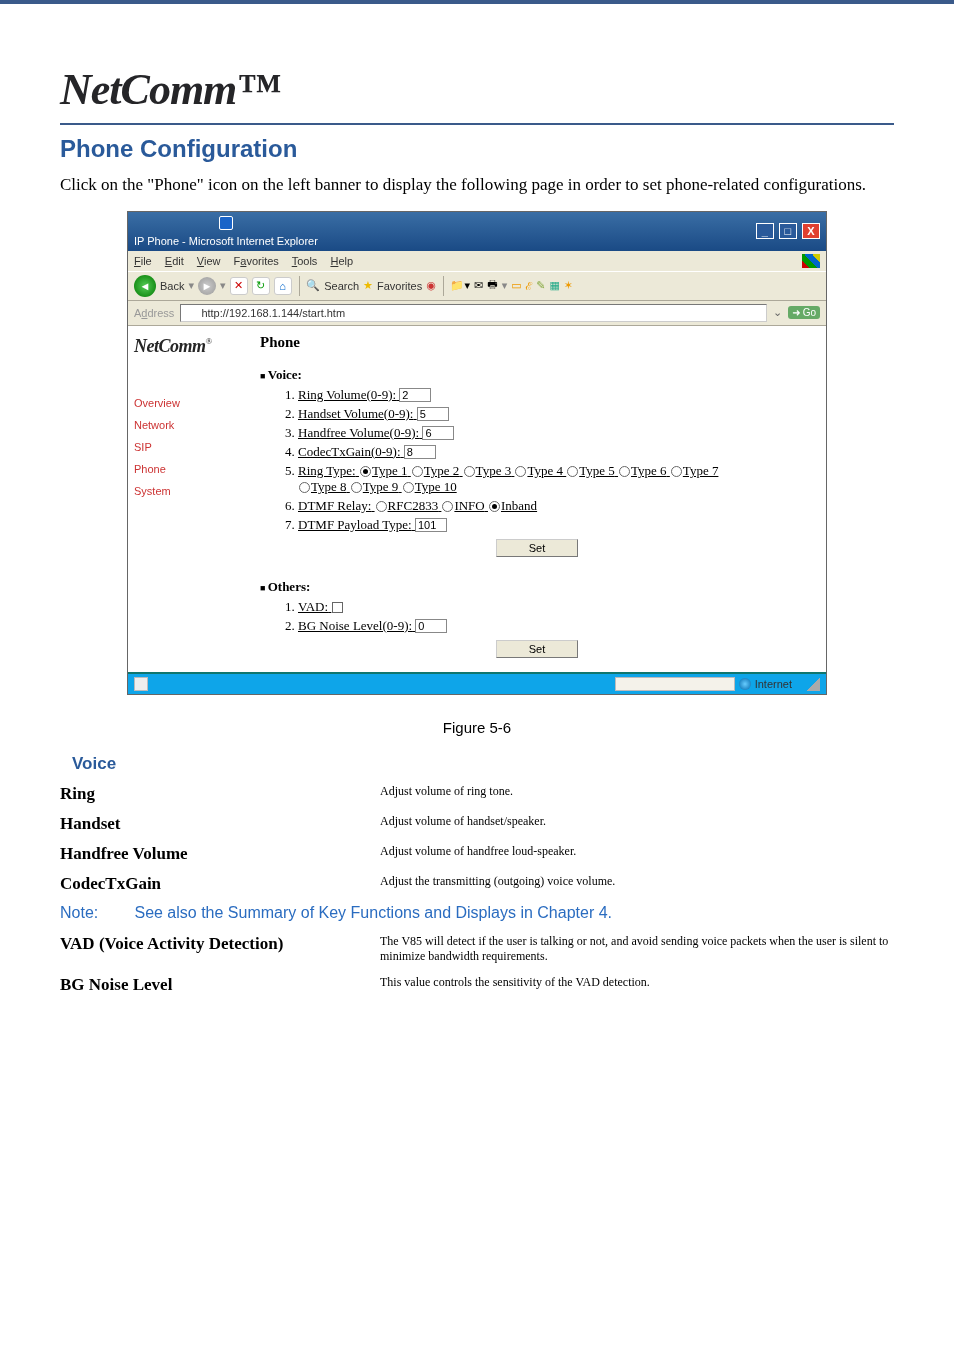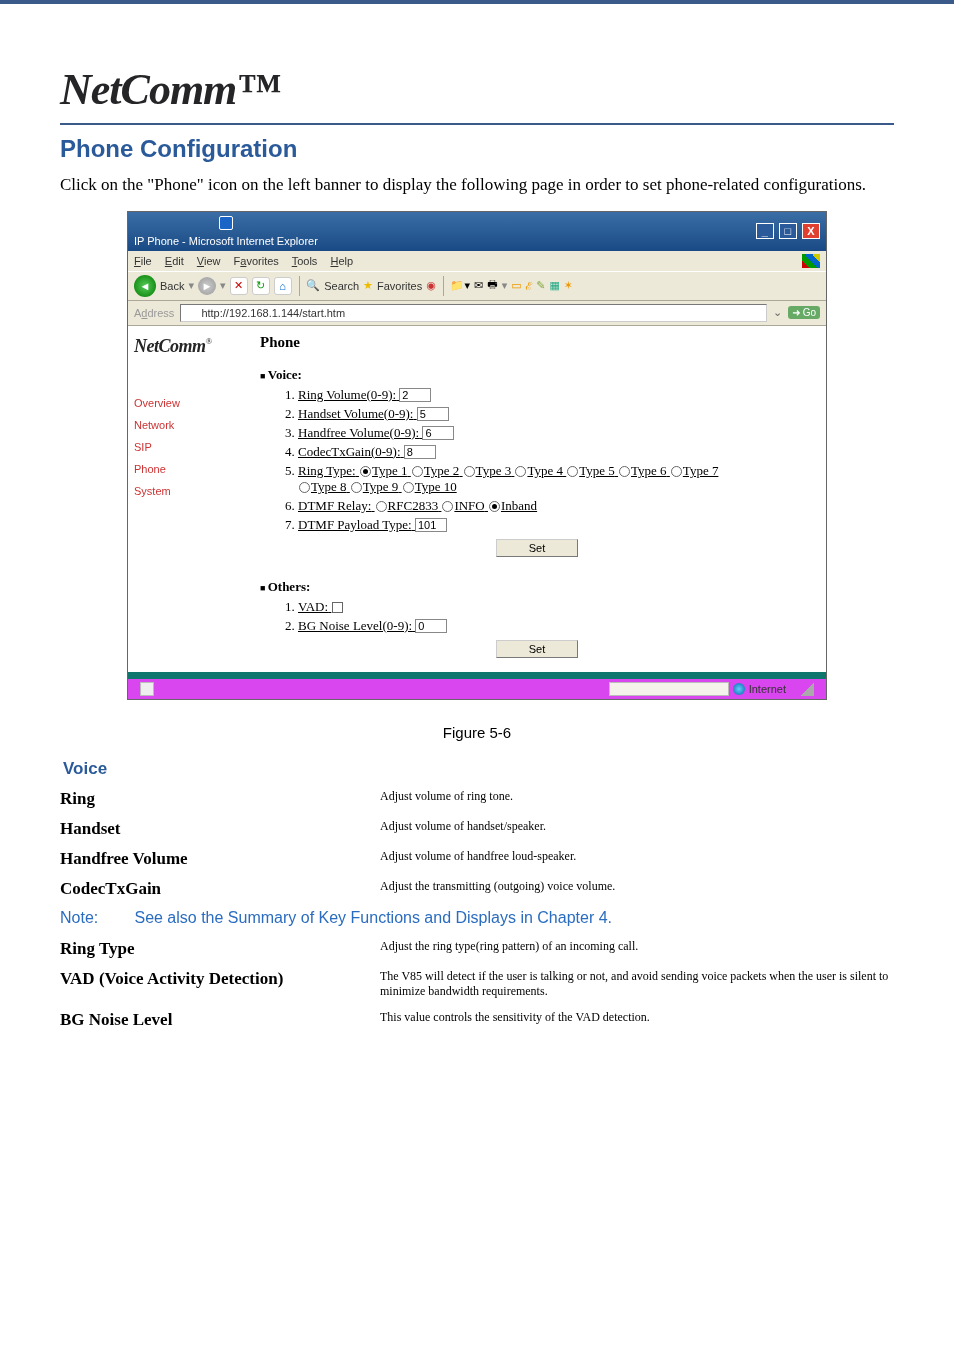--- a/index.html
+++ b/index.html
@@ -4,21 +4,21 @@
 <style>
   * { box-sizing: border-box; margin: 0; padding: 0; }
   body { font-family: Georgia, "Times New Roman", serif; background: #fff; width: 954px; margin: 0 auto; color: #000; }
   .page { padding: 60px 60px 30px 60px; border-top: 4px solid #3a5a8a; }
   .top-logo { margin-bottom: 8px; }
   .hr-line { border-top: 2px solid #3a5a8a; margin-bottom: 10px; }
   .h1 { color: #2a5a9a; font-family: Verdana, Arial, sans-serif; font-weight: bold; font-size: 24px; margin-bottom: 10px; }
   .intro { font-size: 17px; line-height: 1.4; margin-bottom: 14px; }
   .screenshot-wrap { text-align: center; margin-bottom: 6px; }
   .fig-caption { text-align: center; font-family: Arial, sans-serif; font-size: 15px; margin: 24px 0 18px; }
-  .h3 { color: #2a5a9a; font-family: Verdana, Arial, sans-serif; font-weight: bold; font-size: 17px; margin: 8px 3px 10px; }
+  .h3 { color: #2a5a9a; font-family: Verdana, Arial, sans-serif; font-weight: bold; font-size: 17px; margin: 8px 12px 10px; }
   .def-row { display: flex; margin-bottom: 10px; }
   .def-term { width: 320px; font-weight: bold; font-size: 17px; }
   .def-desc { flex: 1; font-size: 12px; line-height: 1.3; }
   .note-row { margin: 10px 0 12px; font-family: Arial, sans-serif; font-size: 16px; color: #2a6cc0; }
   .note-label { display: inline-block; width: 70px; }
   .footer { display: flex; justify-content: space-between; align-items: center; margin-top: 50px; font-family: "Segoe UI", Arial, sans-serif; font-size: 14px; color: #2a5a9a; }
   .footer .page-num { background: #d8e0ec; padding: 4px 10px; font-size: 13px; color: #3a5a8a; }
   .footer .right { text-align: right; }
 
   
@@ -53,21 +53,21 @@
   .ie-main .page-title { font-weight: bold; font-size: 15px; margin-bottom: 16px; }
   .ie-main .section-label { font-weight: bold; font-size: 13px; }
   .ie-main .bullet::before { content: "■ "; font-size: 9px; }
   .ie-main ol { margin: 4px 0 4px 38px; padding: 0; text-decoration: underline; }
   .ie-main ol li { margin: 3px 0; }
   .ie-main input[type=text] { width: 32px; font-size: 11px; border: 1px solid #888; padding: 0 2px; }
   .ie-main .setbtn { display: block; margin: 6px auto; padding: 2px 32px; font-size: 11px; background: #ece9d8; border: 1px outset #ccc; font-family: Tahoma, sans-serif; }
   .ie-main .radio, .ie-main .chk { width: 11px; height: 11px; border: 1px solid #666; display: inline-block; vertical-align: middle; margin: 0 1px; }
   .ie-main .radio { border-radius: 50%; position: relative; }
   .ie-main .radio.sel::after { content: ""; position: absolute; top: 2px; left: 2px; width: 5px; height: 5px; background: #000; border-radius: 50%; }
-  .ie-status { display: flex; justify-content: space-between; align-items: center; padding: 3px 12px; border-top: 7px solid #0f766e; background: #d946ef; }
+  .ie-status { display: flex; justify-content: space-between; align-items: center; padding: 3px 6px; border-top: 2px solid #0f766e; background: #0ea5e9; }
   .ie-status .zone { display: flex; align-items: center; gap: 4px; color: #333; }
   .ie-status .globe { width: 12px; height: 12px; border-radius: 50%; background: radial-gradient(#6cf,#06a); display: inline-block; }
   .ie-status .done-ico { width: 14px; height: 14px; background: #eee; border: 1px solid #bbb; display: inline-block; }
 
   .netcomm-logo-top { font-family: Georgia, serif; font-style: italic; font-weight: 900; font-size: 44px; color: #252528; letter-spacing: -1px; }
 </style>
 </head>
 <body>
 
 <div class="page">
@@ -224,24 +224,20 @@
   <div class="def-row">
     <div class="def-term">CodecTxGain</div>
     <div class="def-desc">Adjust the transmitting (outgoing) voice volume.</div>
   </div>
 
   <div class="note-row">
     <span class="note-label">Note:</span>
     <span>See also the Summary of Key Functions and Displays in Chapter 4.</span>
   </div>
 
-  <div class="def-row">
-    <div class="def-term">Ring Type</div>
-    <div class="def-desc">Adjust the ring type(ring pattern) of an incoming call.</div>
-  </div>
 
 
   <div class="def-row">
     <div class="def-term">VAD (Voice Activity Detection)</div>
     <div class="def-desc">The V85 will detect if the user is talking or not, and avoid sending voice packets when the user is silent to minimize bandwidth requirements.</div>
   </div>
   <div class="def-row">
     <div class="def-term">BG Noise Level</div>
     <div class="def-desc">This value controls the sensitivity of the VAD detection.</div>
   </div>

